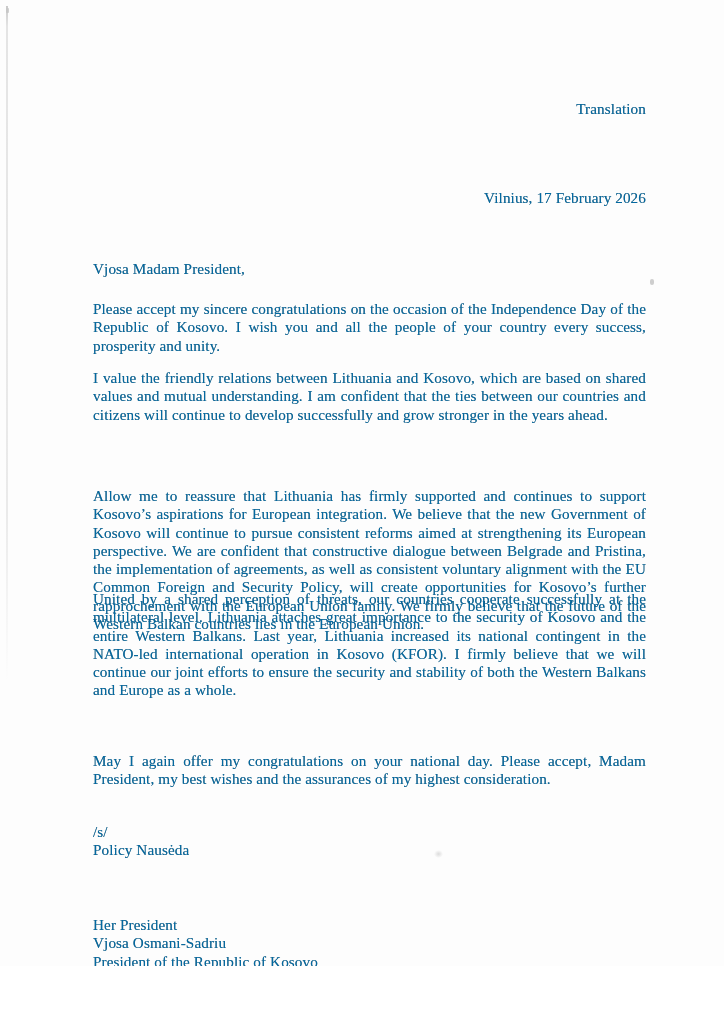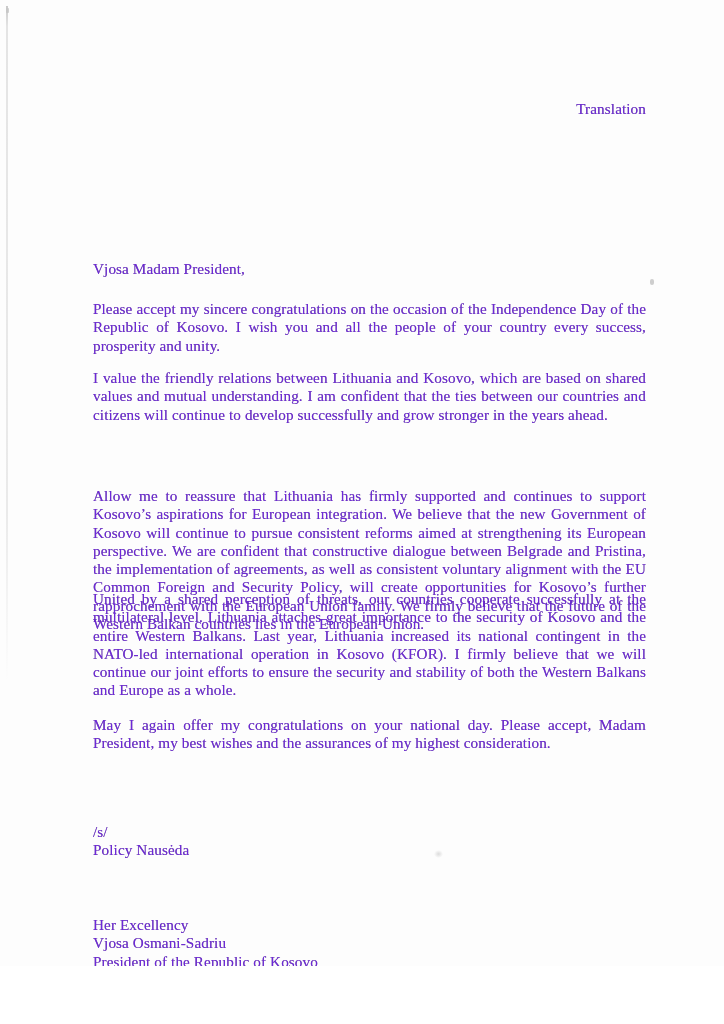--- a/index.html
+++ b/index.html
@@ -7,21 +7,21 @@
     padding: 0;
     background: #ffffff;
   }
   .page {
     position: relative;
     width: 724px;
     height: 966px;
     background: #fdfdfd;
     overflow: hidden;
     font-family: "Liberation Serif", "DejaVu Serif", serif;
-    color: #6d28d9;
+    color: #0369a1;
   }
   .col {
     position: absolute;
     left: 93px;
     width: 553px;
   }
   .txt {
     margin: 0;
     font-size: 15.2px;
     line-height: 18.3px;
@@ -49,21 +49,21 @@
   .bbar.e { left: 493px; width: 175px; background: #eaeaea; }
 
   
   .pos-translation { top: 100px; }
   .pos-dateline    { top: 189px; }
   .pos-salutation  { top: 260px; }
   .pos-p1          { top: 300px; }
   .pos-p2          { top: 369px; }
   .pos-p3          { top: 487px; }
   .pos-p4          { top: 590px; }
-  .pos-p5          { top: 716px; }
+  .pos-p5          { top: 752px; }
   .pos-signature   { top: 823px; }
   .pos-recipient   { top: 916px; }
 </style>
 </head>
 <body>
 
 <div class="page">
 
   <div class="artifact edge-line"></div>
   <div class="artifact speck-top-left"></div>
@@ -72,20 +72,23 @@
   <div class="artifact bbar a"></div>
   <div class="artifact bbar b"></div>
   <div class="artifact bbar c"></div>
   <div class="artifact bbar d"></div>
   <div class="artifact bbar e"></div>
 
   <div class="col pos-translation">
     <p class="txt right">Translation</p>
   </div>
 
+  <div class="col pos-dateline">
+    <p class="txt right">Vilnius, 17 February 2026</p>
+  </div>
 
   <div class="col pos-salutation">
     <p class="txt">Vjosa Madam President,</p>
   </div>
 
   <div class="col pos-p2">
     <p class="txt just">I value the friendly relations between Lithuania and Kosovo, which are based on shared values and mutual understanding. I am confident that the ties between our countries and citizens will continue to develop successfully and grow stronger in the years ahead.</p>
   </div>
 
   <div class="col pos-p1">
@@ -103,19 +106,19 @@
   <div class="col pos-p5">
     <p class="txt just">May I again offer my congratulations on your national day. Please accept, Madam President, my best wishes and the assurances of my highest consideration.</p>
   </div>
 
   <div class="col pos-signature">
     <p class="txt">/s/</p>
     <p class="txt">Policy Nausėda</p>
   </div>
 
   <div class="col pos-recipient">
-    <p class="txt">Her Excellency</p>
+    <p class="txt">Her President</p>
     <p class="txt">Vjosa Osmani-Sadriu</p>
     <p class="txt">President of the Republic of Kosovo</p>
     <p class="txt">Pristina</p>
   </div>
 
 </div>
 
 </body></html>

